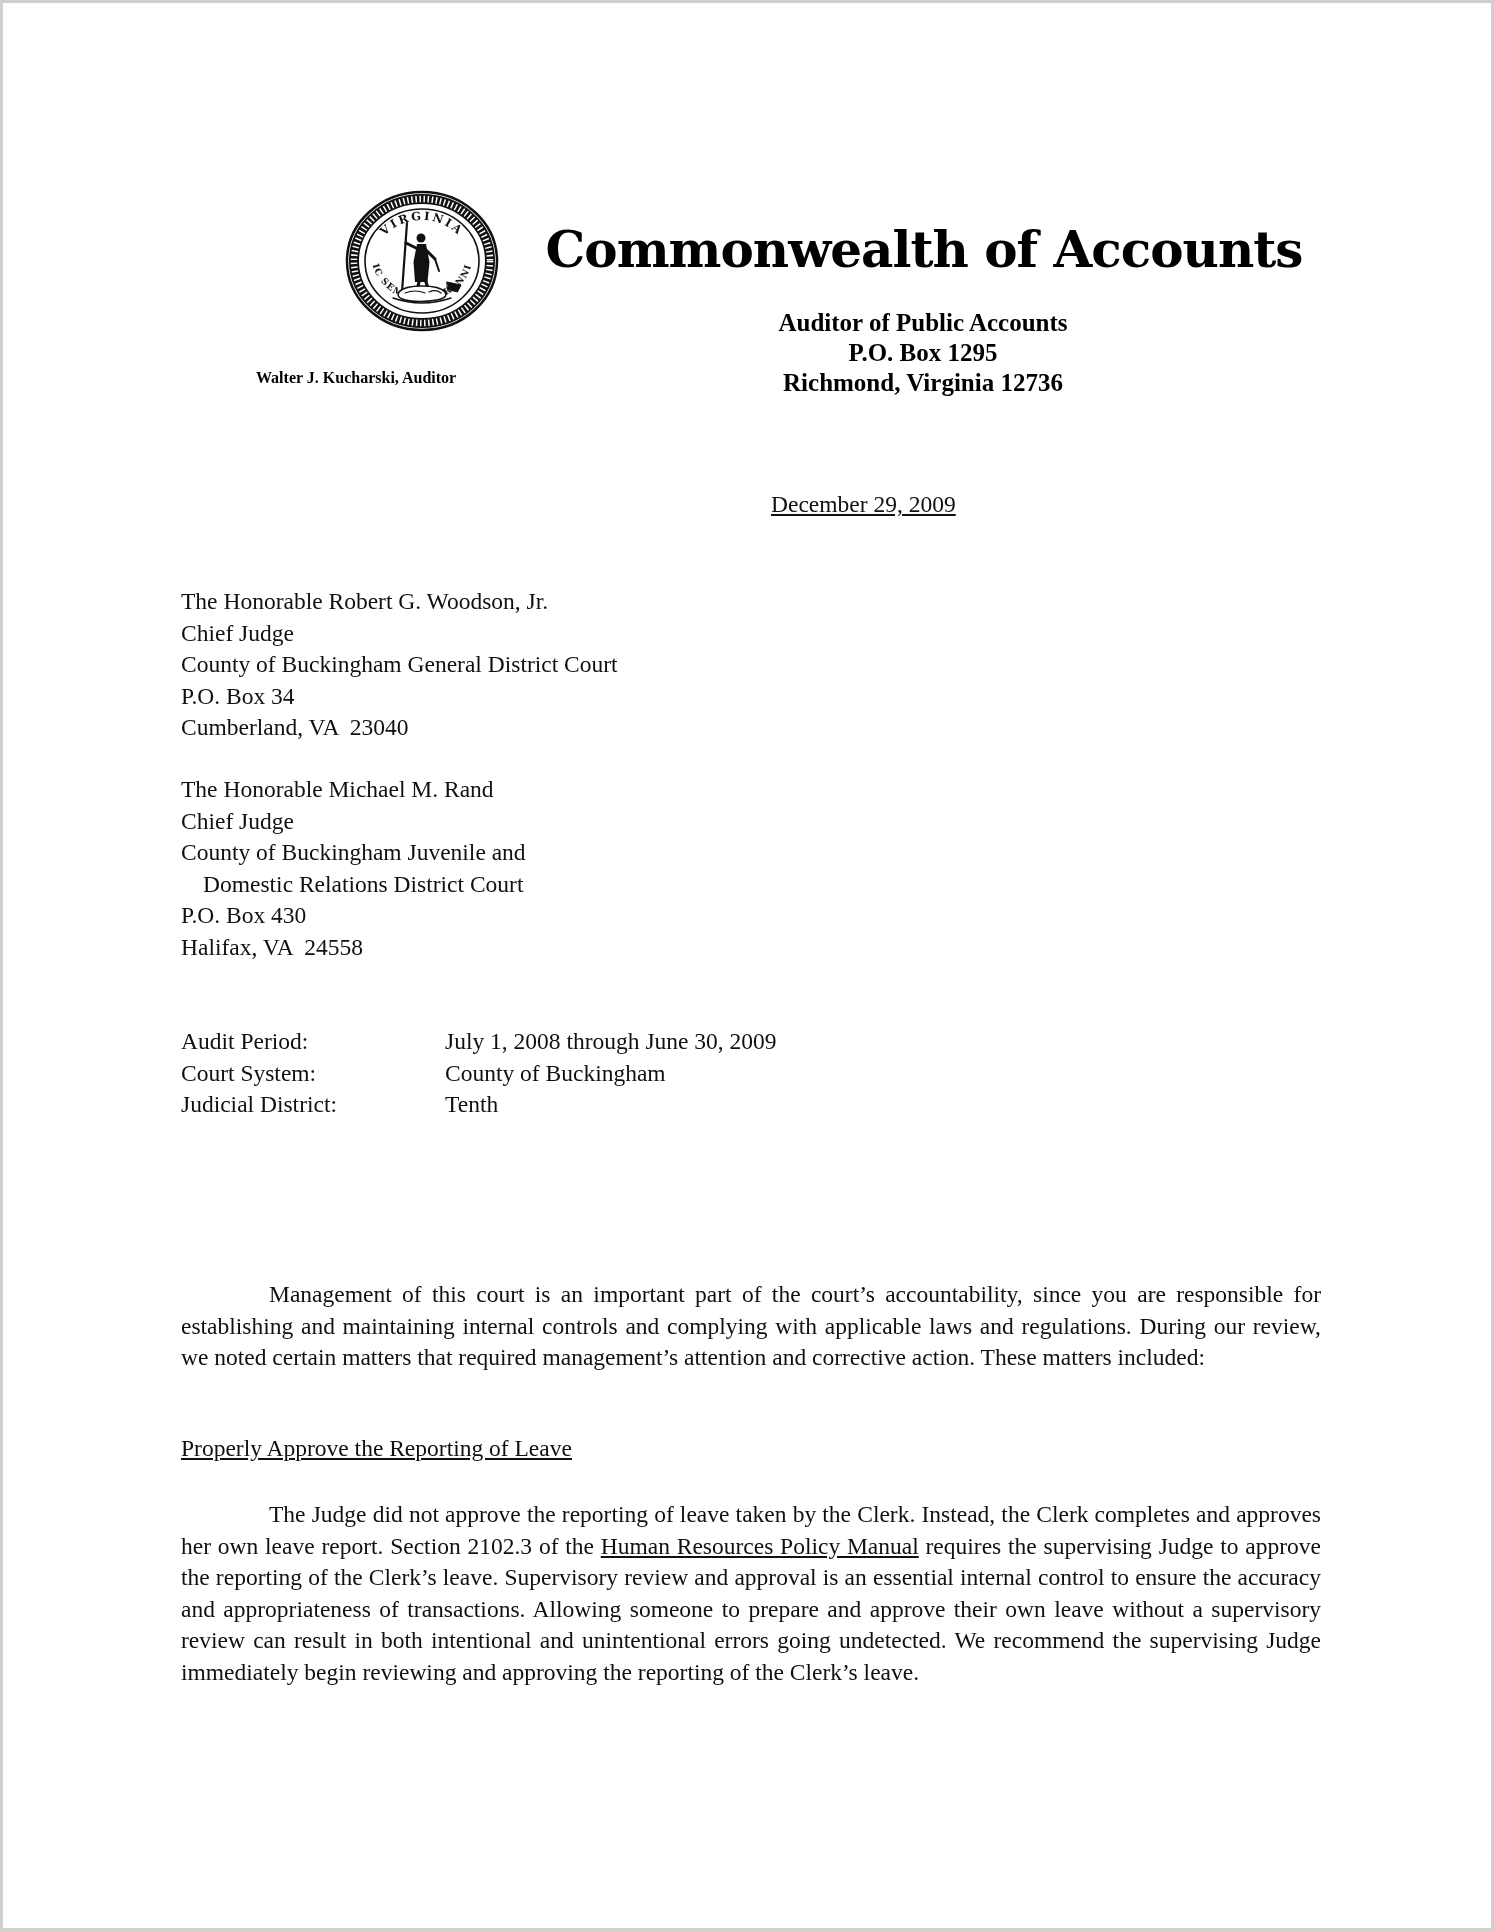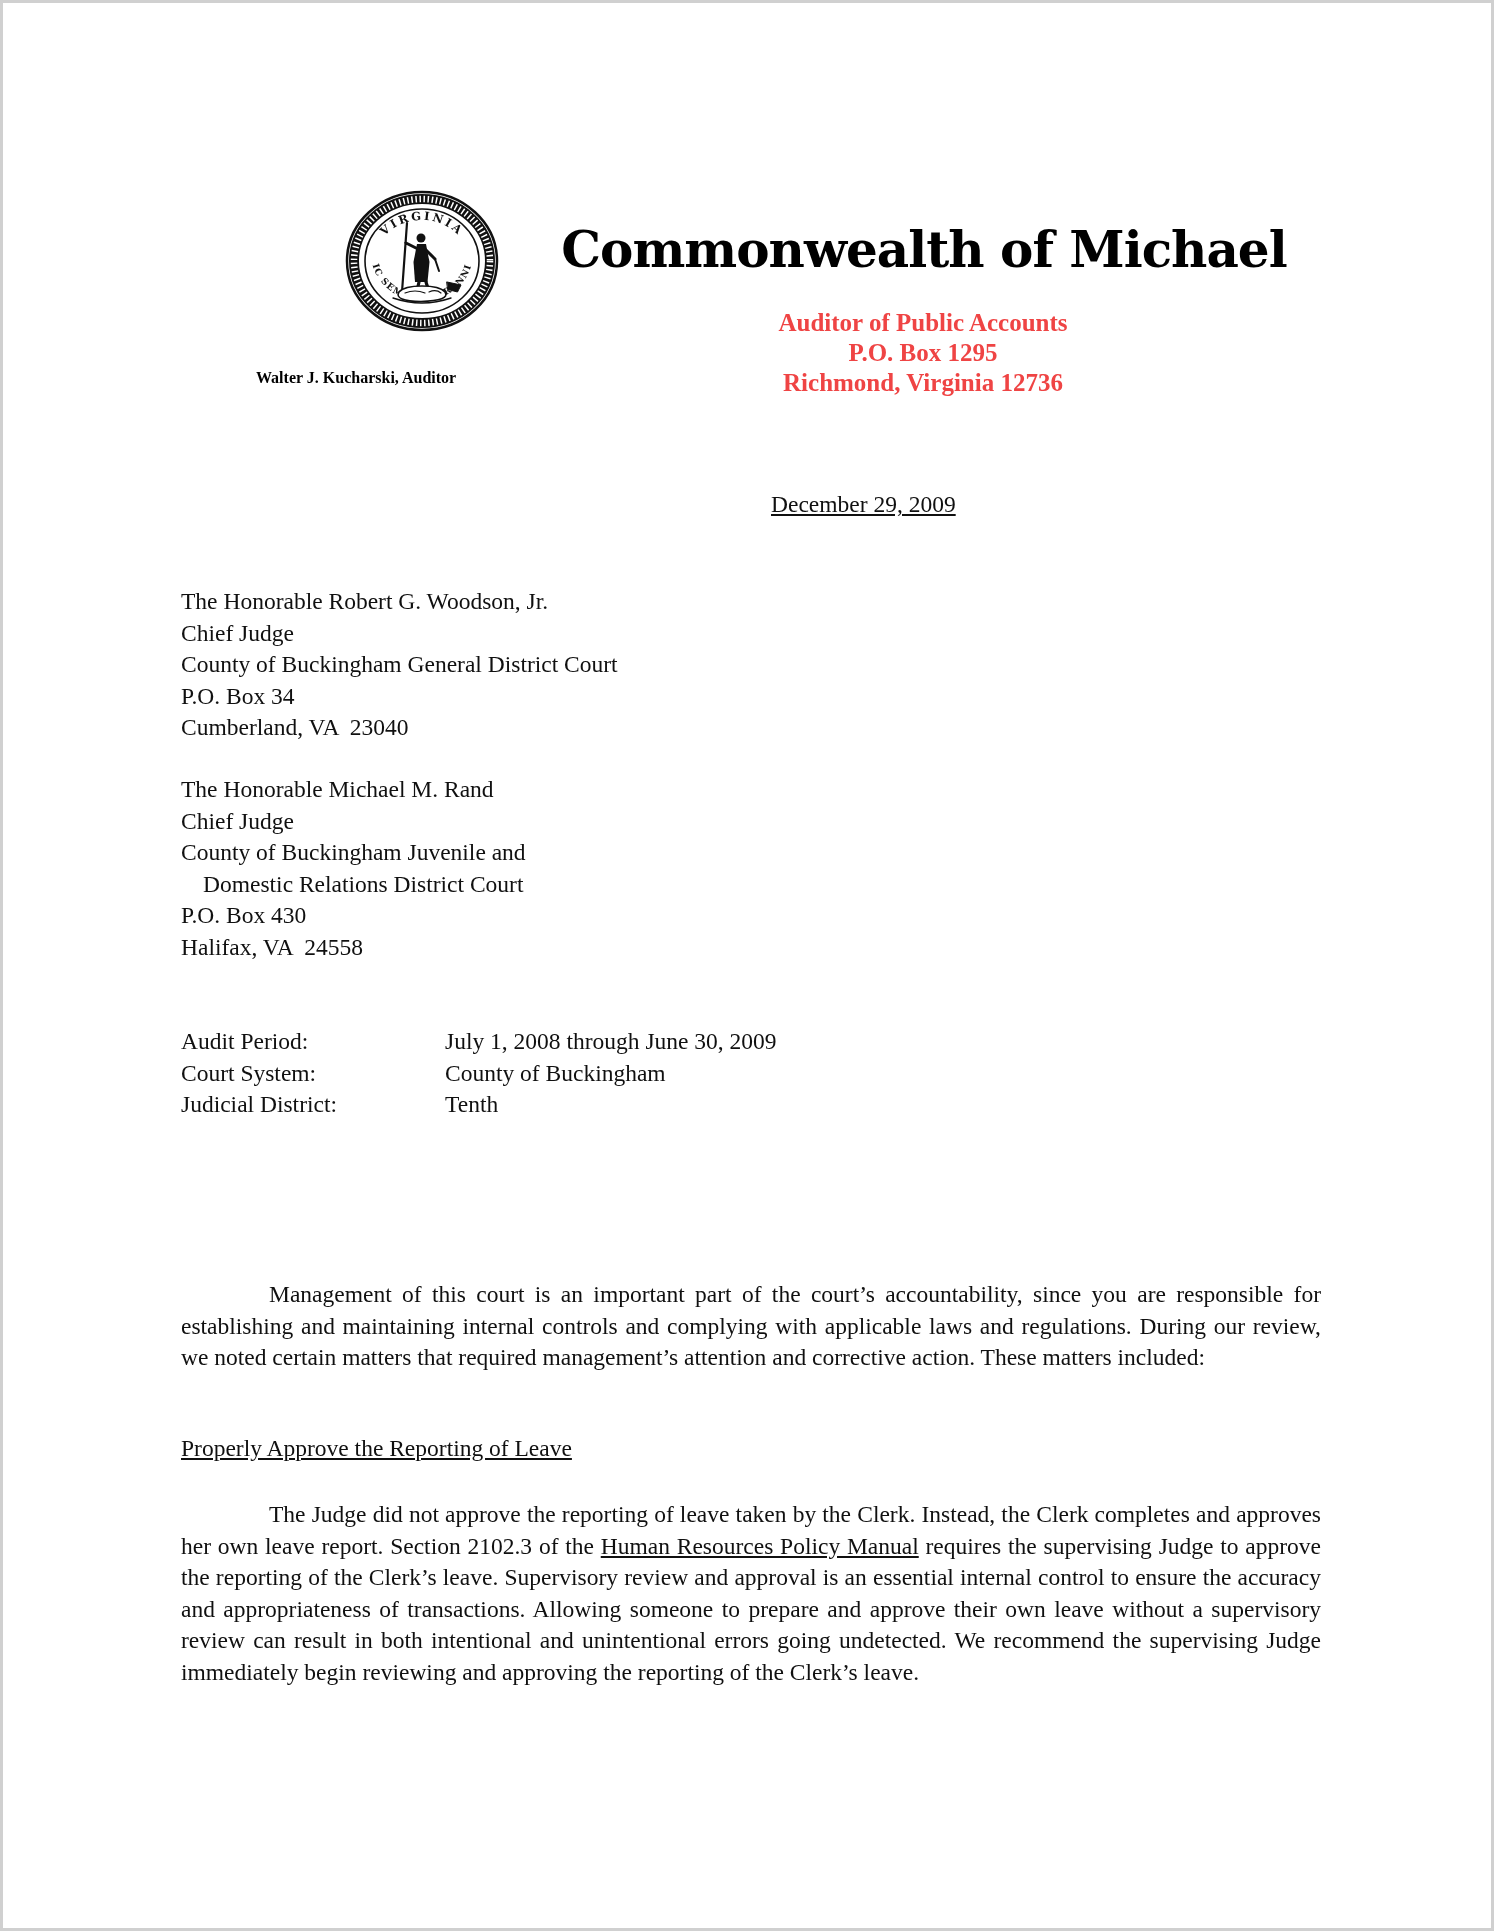--- a/index.html
+++ b/index.html
@@ -18,21 +18,21 @@
   
   .seal { position: absolute; left: 340px; top: 186px; width: 158px; height: 144px; }
   .lh-title {
     position: absolute; left: 921px; top: 217px; transform: translateX(-50%);
     margin: 0; font-family: "DejaVu Serif", serif; font-weight: bold;
     font-size: 50px; letter-spacing: -1px; white-space: nowrap; color: #000;
   }
   .office-block {
     position: absolute; left: 920px; top: 305px; transform: translateX(-50%);
     text-align: center; font-weight: bold; font-size: 25px; line-height: 30px;
-    white-space: nowrap; color: #ef4444;
+    white-space: nowrap; color: #000000;
   }
   .auditor-name {
     position: absolute; left: 253px; top: 366px;
     font-weight: bold; font-size: 16px; color: #000; white-space: nowrap;
   }
 
   .date-line { position: absolute; left: 768px; top: 488px; font-size: 23.5px; text-decoration: underline; }
 
   .recipient { position: absolute; left: 178px; font-size: 23.5px; line-height: 31.5px; }
   .r1 { top: 583px; }
@@ -90,21 +90,21 @@
       <line x1="92" y1="70" x2="96" y2="82" stroke-width="2"></line>
       <line x1="76" y1="93" x2="73" y2="106" stroke-width="3.2"></line>
       <line x1="83" y1="93" x2="87" y2="106" stroke-width="3.2"></line>
       <path d="M56,103 C63,95 95,95 102,103 C106,109 97,112 78,112.5 C61,112.5 52,109 56,103 Z" fill="#ffffff" stroke-width="1.6"></path>
       <path d="M62,104 Q72,100 82,104 M86,103 Q93,100 98,104" fill="none" stroke-width="1.2"></path>
       <path d="M104,93 l14,3 l-3.5,7 l-9.5,-2.5 z" fill="#111111" stroke-width="1"></path>
       <path d="M50,109 Q79,119 108,109" fill="none" stroke-width="1.4"></path>
     </g>
   </svg>
 
-  <h1 class="lh-title">Commonwealth of Michael</h1>
+  <h1 class="lh-title">Commonwealth of Accounts</h1>
 
   <div class="office-block">
     <div>Auditor of Public Accounts</div>
     <div>P.O. Box 1295</div>
     <div>Richmond, Virginia 12736</div>
   </div>
 
   <div class="auditor-name">Walter J. Kucharski, Auditor</div>
 
   <div class="date-line">December 29, 2009</div>

